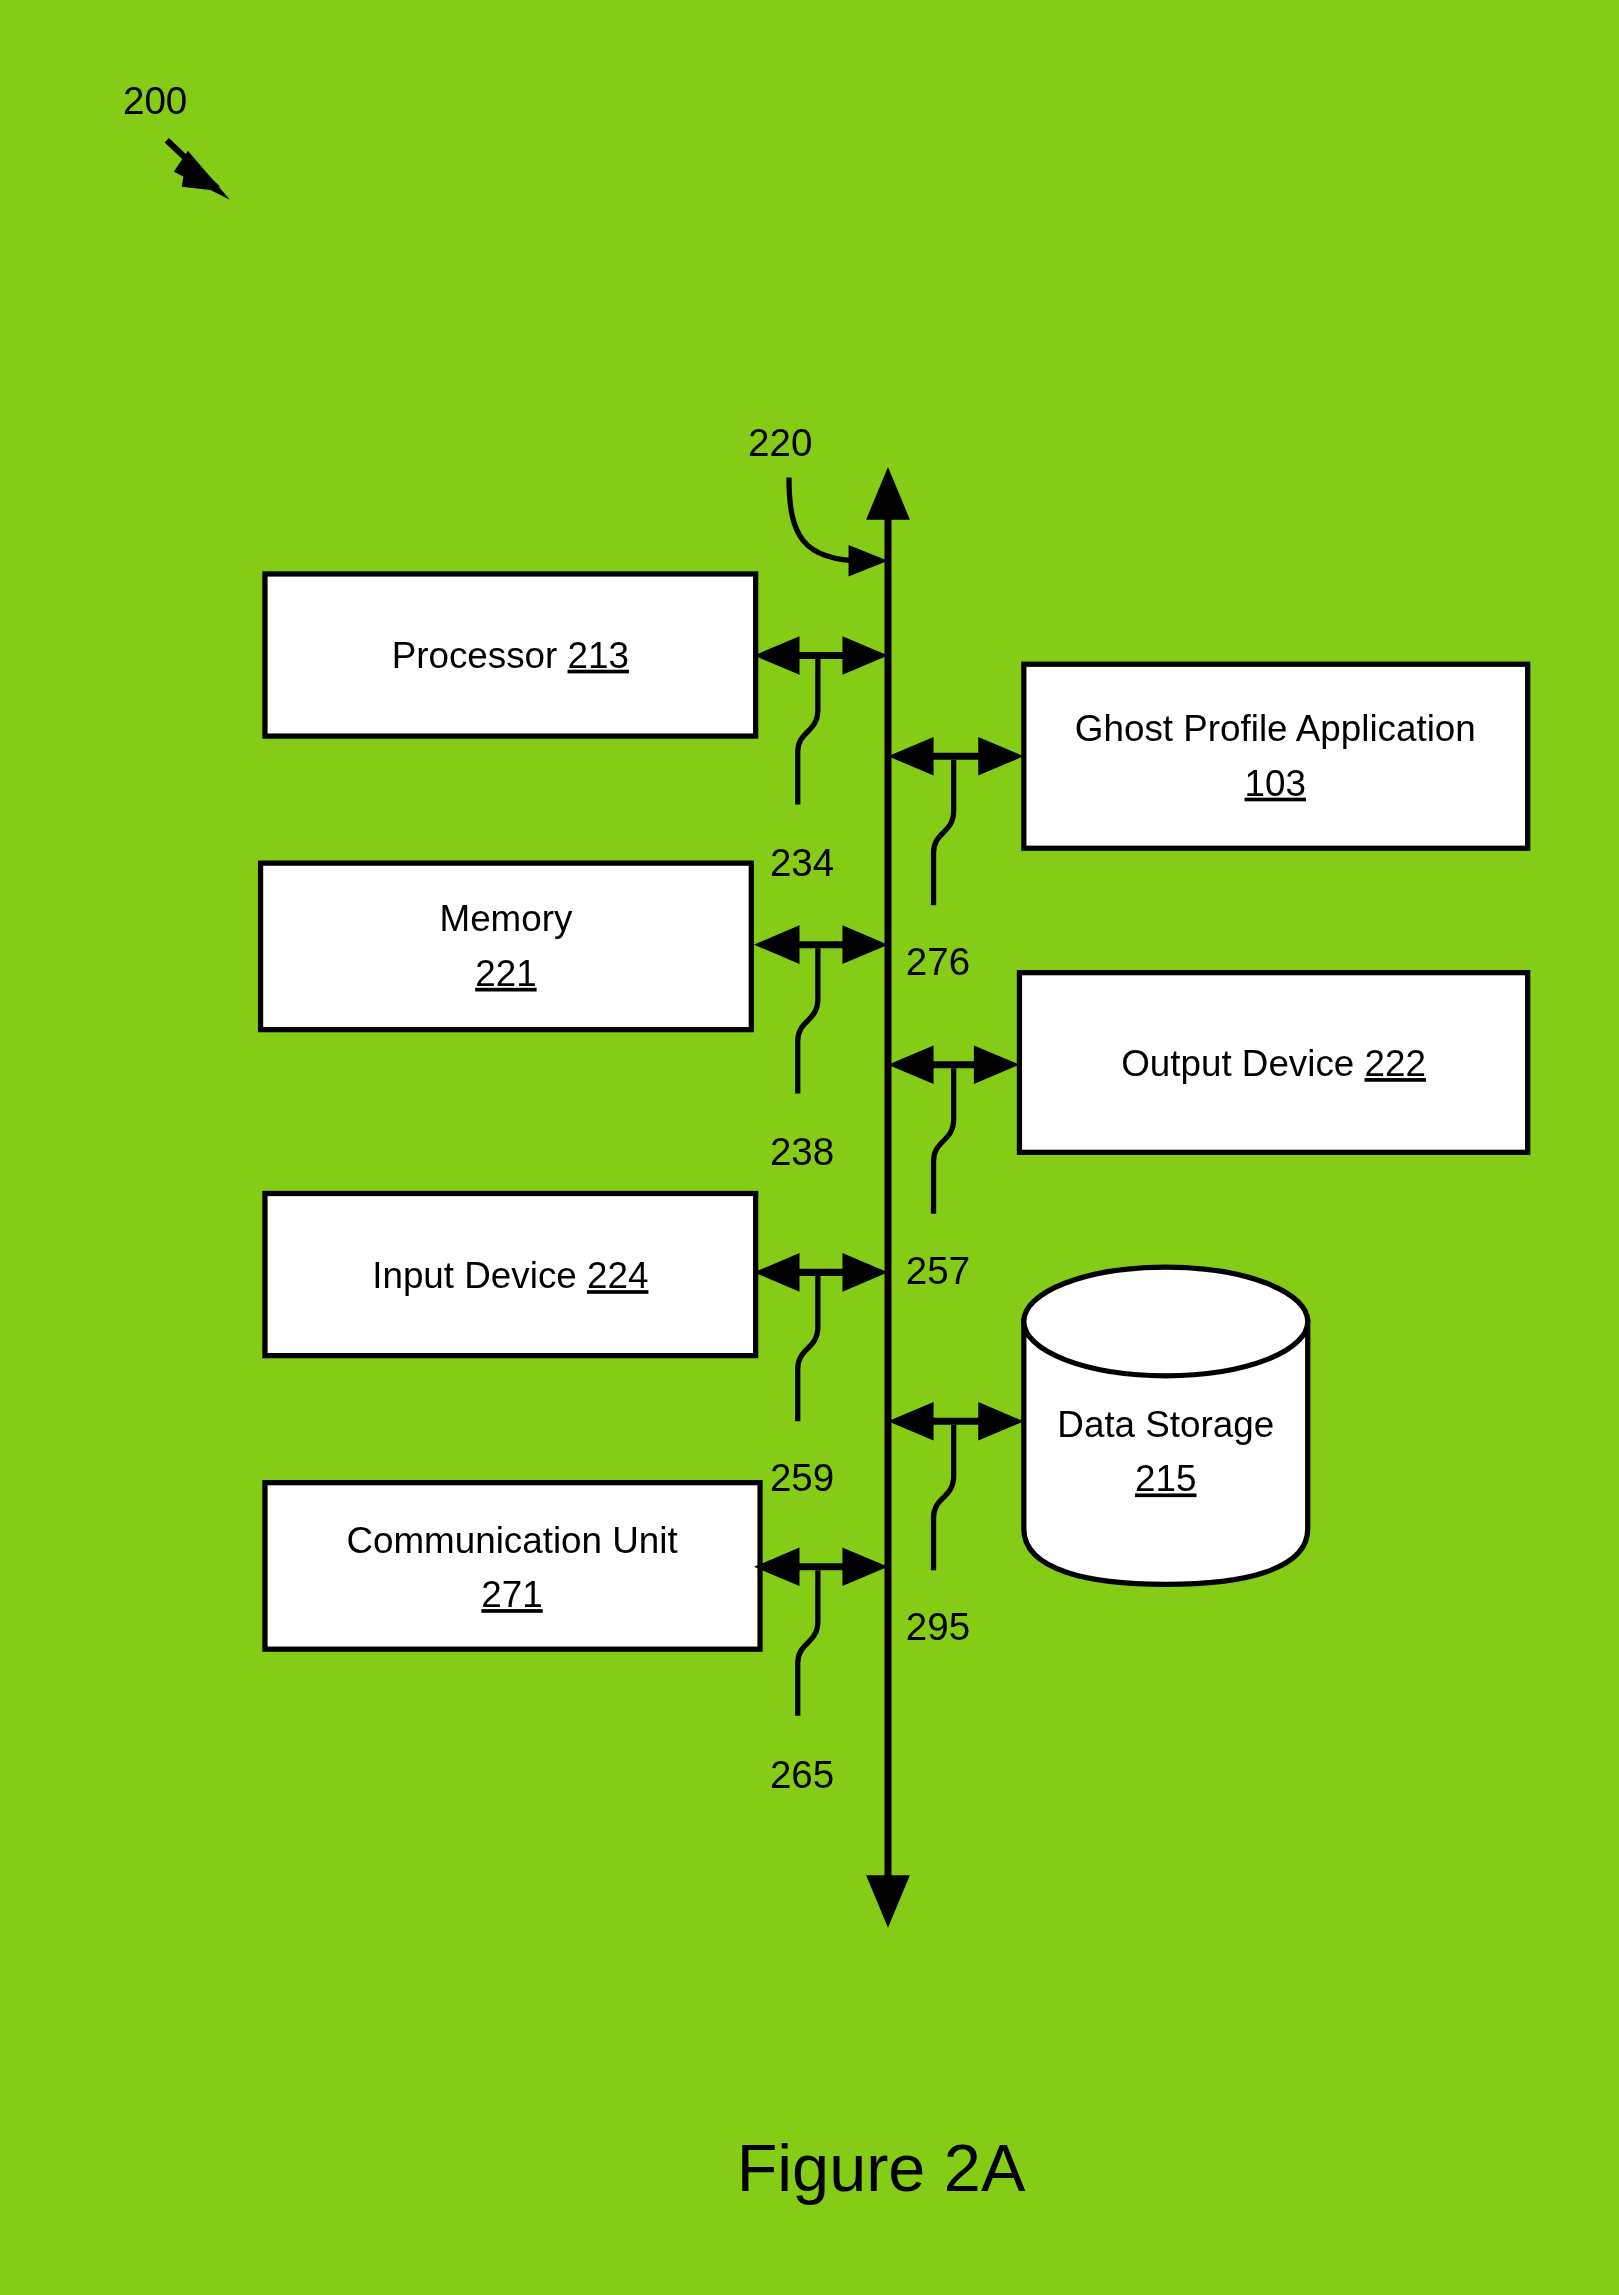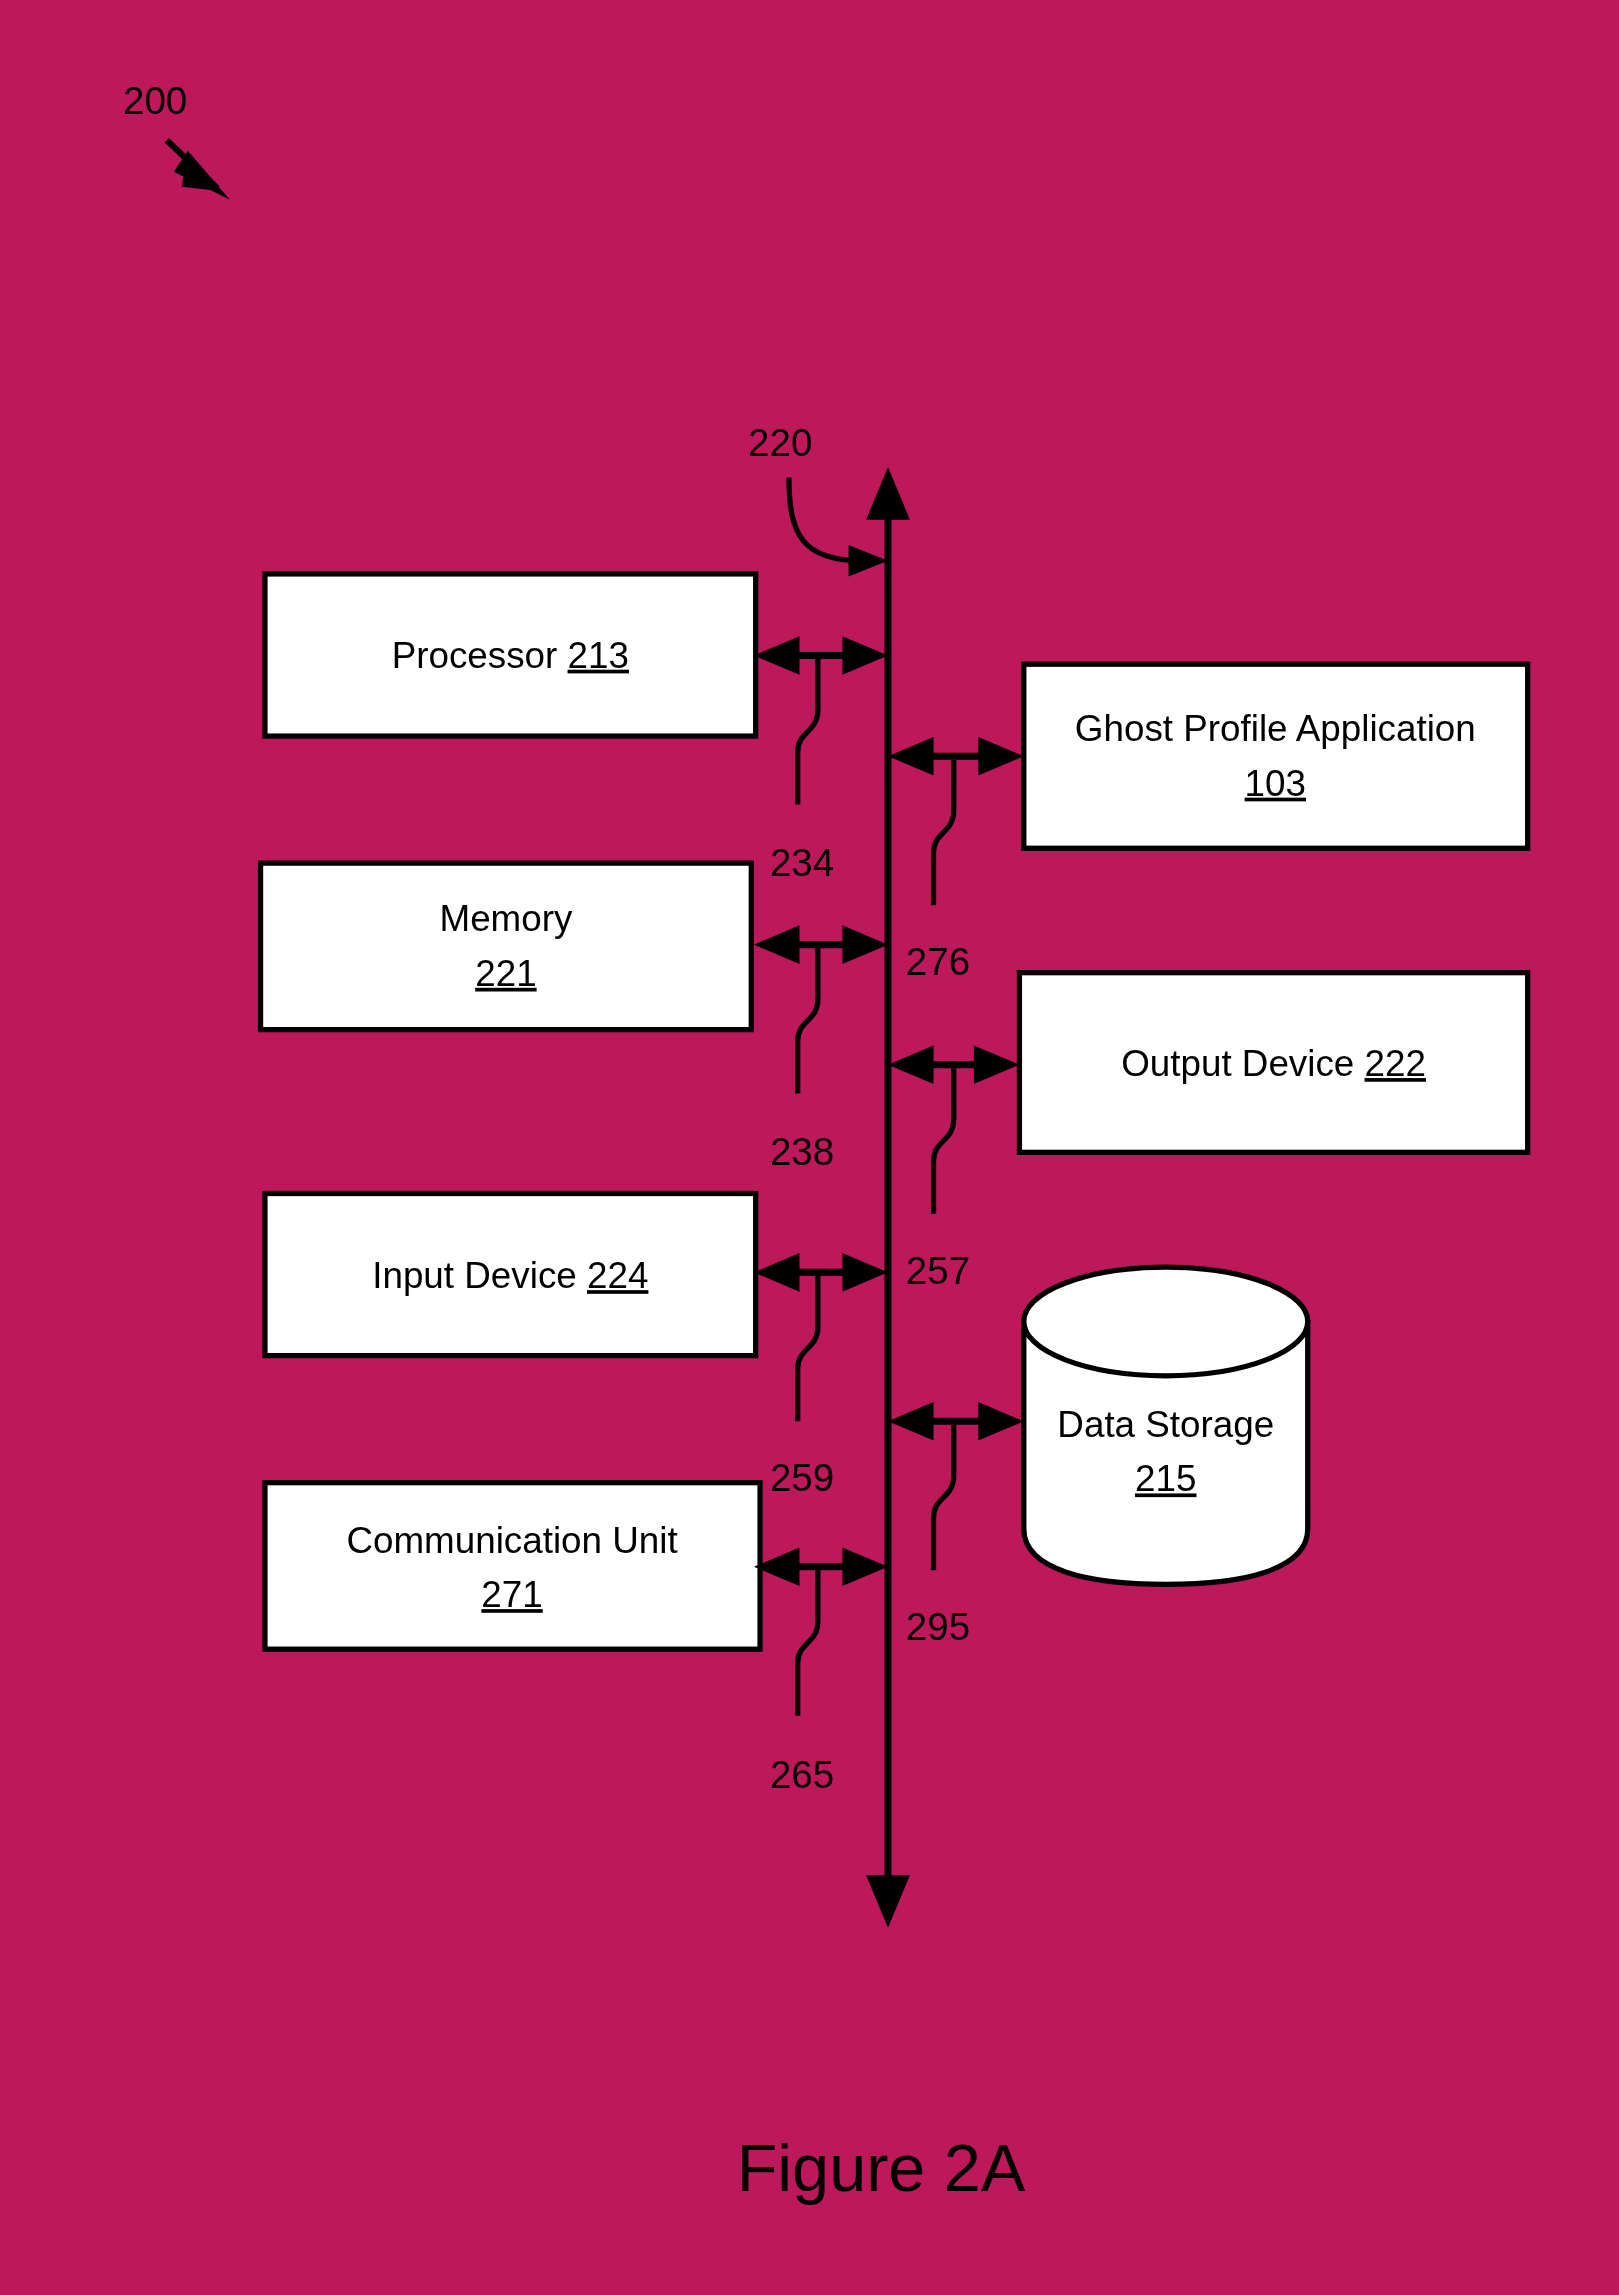--- a/index.html
+++ b/index.html
@@ -4,21 +4,21 @@
 <style>
   html, body {
     margin: 0;
     padding: 0;
     background: #ffffff;
   }
   #page {
     position: relative;
     width: 1620px;
     height: 2295px;
-    background: #be185d;
+    background: #84cc16;
     font-family: "Liberation Sans", sans-serif;
     overflow: hidden;
   }
   svg.figure {
     position: absolute;
     top: 0;
     left: 0;
     width: 1620px;
     height: 2295px;
   }

